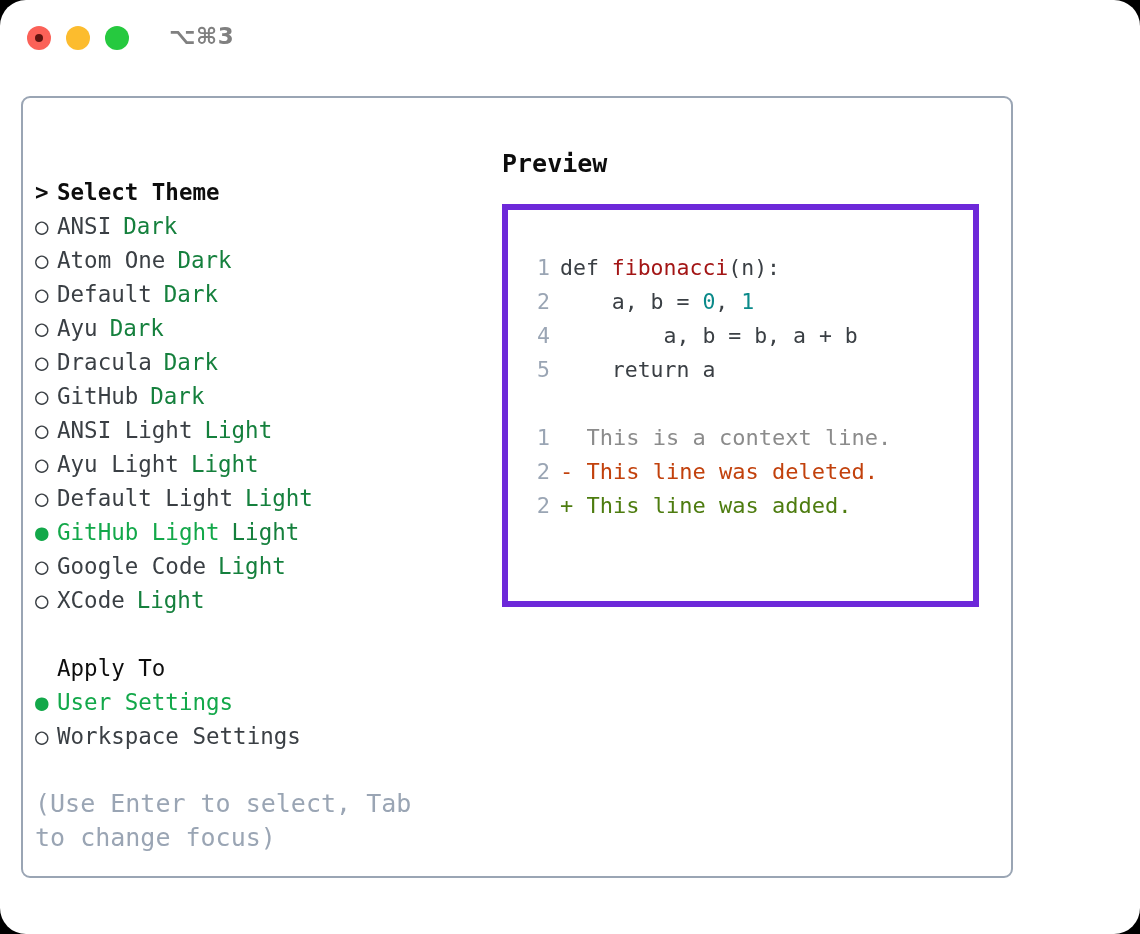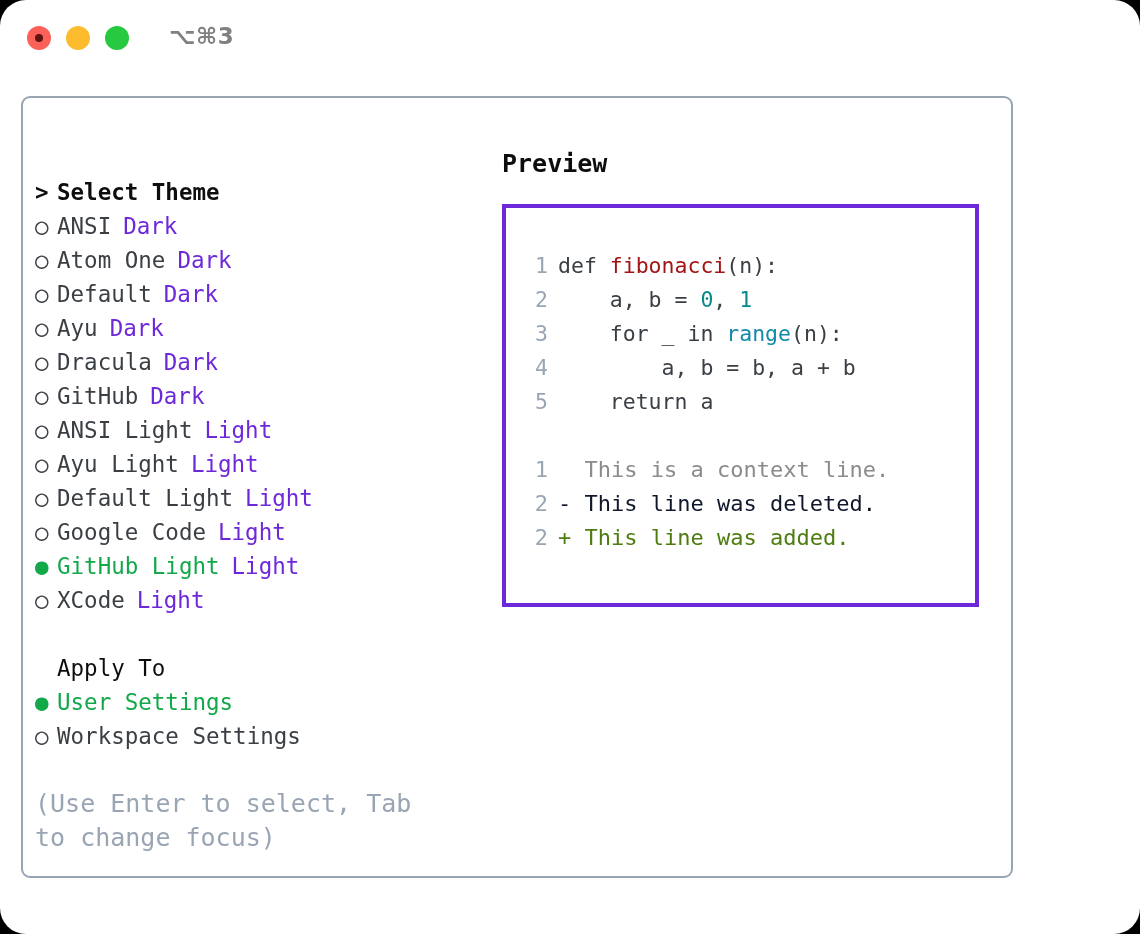--- a/index.html
+++ b/index.html
@@ -119,21 +119,21 @@
     width: 22px;
     color: #3a3f44;
   }
   .bullet.empty { color: #3a3f44; }
   .bullet.filled { color: #13a84a; }
   .bullet.caret  { color: #0d0d0d; font-weight: bold; }
   .bullet.blank  { color: transparent; }
   .row-label { color: #3a3f44; }
   .row.selected .row-label { color: #13a84a; }
   .variant {
-    color: #6d28d9;
+    color: #15803d;
     margin-left: 12px;
   }
   .spacer-line { height: 34px; }
   .apply-header {
     color: #0d0d0d;
   }
   .hint {
     margin-top: 34px;
     font-size: 25px;
     line-height: 34px;
@@ -151,21 +151,21 @@
   .preview-title {
     font-size: 25px;
     line-height: 34px;
     font-weight: bold;
     color: #0d0d0d;
   }
   .preview-box {
     margin-top: 23px;
     width: 477px;
     height: 403px;
-    border: 4px solid #6d28d9;
+    border: 6px solid #6d28d9;
     box-sizing: border-box;
     background: #ffffff;
     position: relative;
   }
   .code-area {
     position: absolute;
     left: 20px;
     top: 41px;
     right: 6px;
   }
@@ -183,21 +183,21 @@
     margin-right: 10px;
   }
   .tok-fn     { color: #a31515; }
   .tok-num    { color: #0b8a8a; }
   .tok-builtin{ color: #1289a8; }
   .tok-plain  { color: #3a3f44; }
 
   .diff-gap { height: 34px; }
   .diff-line { font-size: 22px; line-height: 34px; white-space: pre; }
   .diff-ctx { color: #8b8b8b; }
-  .diff-del { color: #0f172a; margin-top: 16px; }
+  .diff-del { color: #c2410c; margin-top: 16px; }
   .diff-add { color: #4d7c0f; }
 </style>
 </head>
 <body>
 
 <div class="window">
 
   <div class="titlebar">
     <div class="lights">
       <div class="light red"></div>
@@ -219,22 +219,22 @@
         <div id="theme-list">
             <div class="list-line row"><span class="bullet empty">○</span><span class="row-label">ANSI</span><span class="variant">Dark</span></div>
             <div class="list-line row"><span class="bullet empty">○</span><span class="row-label">Atom One</span><span class="variant">Dark</span></div>
             <div class="list-line row"><span class="bullet empty">○</span><span class="row-label">Default</span><span class="variant">Dark</span></div>
             <div class="list-line row"><span class="bullet empty">○</span><span class="row-label">Ayu</span><span class="variant">Dark</span></div>
             <div class="list-line row"><span class="bullet empty">○</span><span class="row-label">Dracula</span><span class="variant">Dark</span></div>
             <div class="list-line row"><span class="bullet empty">○</span><span class="row-label">GitHub</span><span class="variant">Dark</span></div>
             <div class="list-line row"><span class="bullet empty">○</span><span class="row-label">ANSI Light</span><span class="variant">Light</span></div>
             <div class="list-line row"><span class="bullet empty">○</span><span class="row-label">Ayu Light</span><span class="variant">Light</span></div>
             <div class="list-line row"><span class="bullet empty">○</span><span class="row-label">Default Light</span><span class="variant">Light</span></div>
+            <div class="list-line row selected"><span class="bullet filled">●</span><span class="row-label">GitHub Light</span><span class="variant">Light</span></div>
             <div class="list-line row"><span class="bullet empty">○</span><span class="row-label">Google Code</span><span class="variant">Light</span></div>
-            <div class="list-line row selected"><span class="bullet filled">●</span><span class="row-label">GitHub Light</span><span class="variant">Light</span></div>
             <div class="list-line row"><span class="bullet empty">○</span><span class="row-label">XCode</span><span class="variant">Light</span></div>
           </div>
 
         <div class="spacer-line"></div>
 
         <div class="list-line apply-header">
           <span class="bullet blank">○</span><span>Apply To</span>
         </div>
 
         <div id="apply-list">
@@ -246,21 +246,20 @@
       </div>
 
       <div class="right-col">
         <div class="preview-title">Preview</div>
 
         <div class="preview-box">
           <div class="code-area">
             <div id="code-block">
                 <div class="code-line"><span class="lineno">1</span><span class="tok-plain">def </span><span class="tok-fn">fibonacci</span><span class="tok-plain">(n):</span></div>
                 <div class="code-line"><span class="lineno">2</span><span class="tok-plain">    a, b = </span><span class="tok-num">0</span><span class="tok-plain">, </span><span class="tok-num">1</span></div>
-                <div class="code-line"><span class="lineno">3</span><span class="tok-plain">    for _ in </span><span class="tok-builtin">range</span><span class="tok-plain">(n):</span></div>
                 <div class="code-line"><span class="lineno">4</span><span class="tok-plain">        a, b = b, a + b</span></div>
                 <div class="code-line"><span class="lineno">5</span><span class="tok-plain">    return a</span></div>
               </div>
             <div class="diff-gap"></div>
             <div id="diff-block">
                 <div class="diff-line"><span class="lineno">1</span><span class="diff-ctx"><span> </span> <span>This is a context line.</span></span></div>
                 <div class="diff-line"><span class="lineno">2</span><span class="diff-del"><span>-</span> <span>This line was deleted.</span></span></div>
                 <div class="diff-line"><span class="lineno">2</span><span class="diff-add"><span>+</span> <span>This line was added.</span></span></div>
               </div>
           </div>

